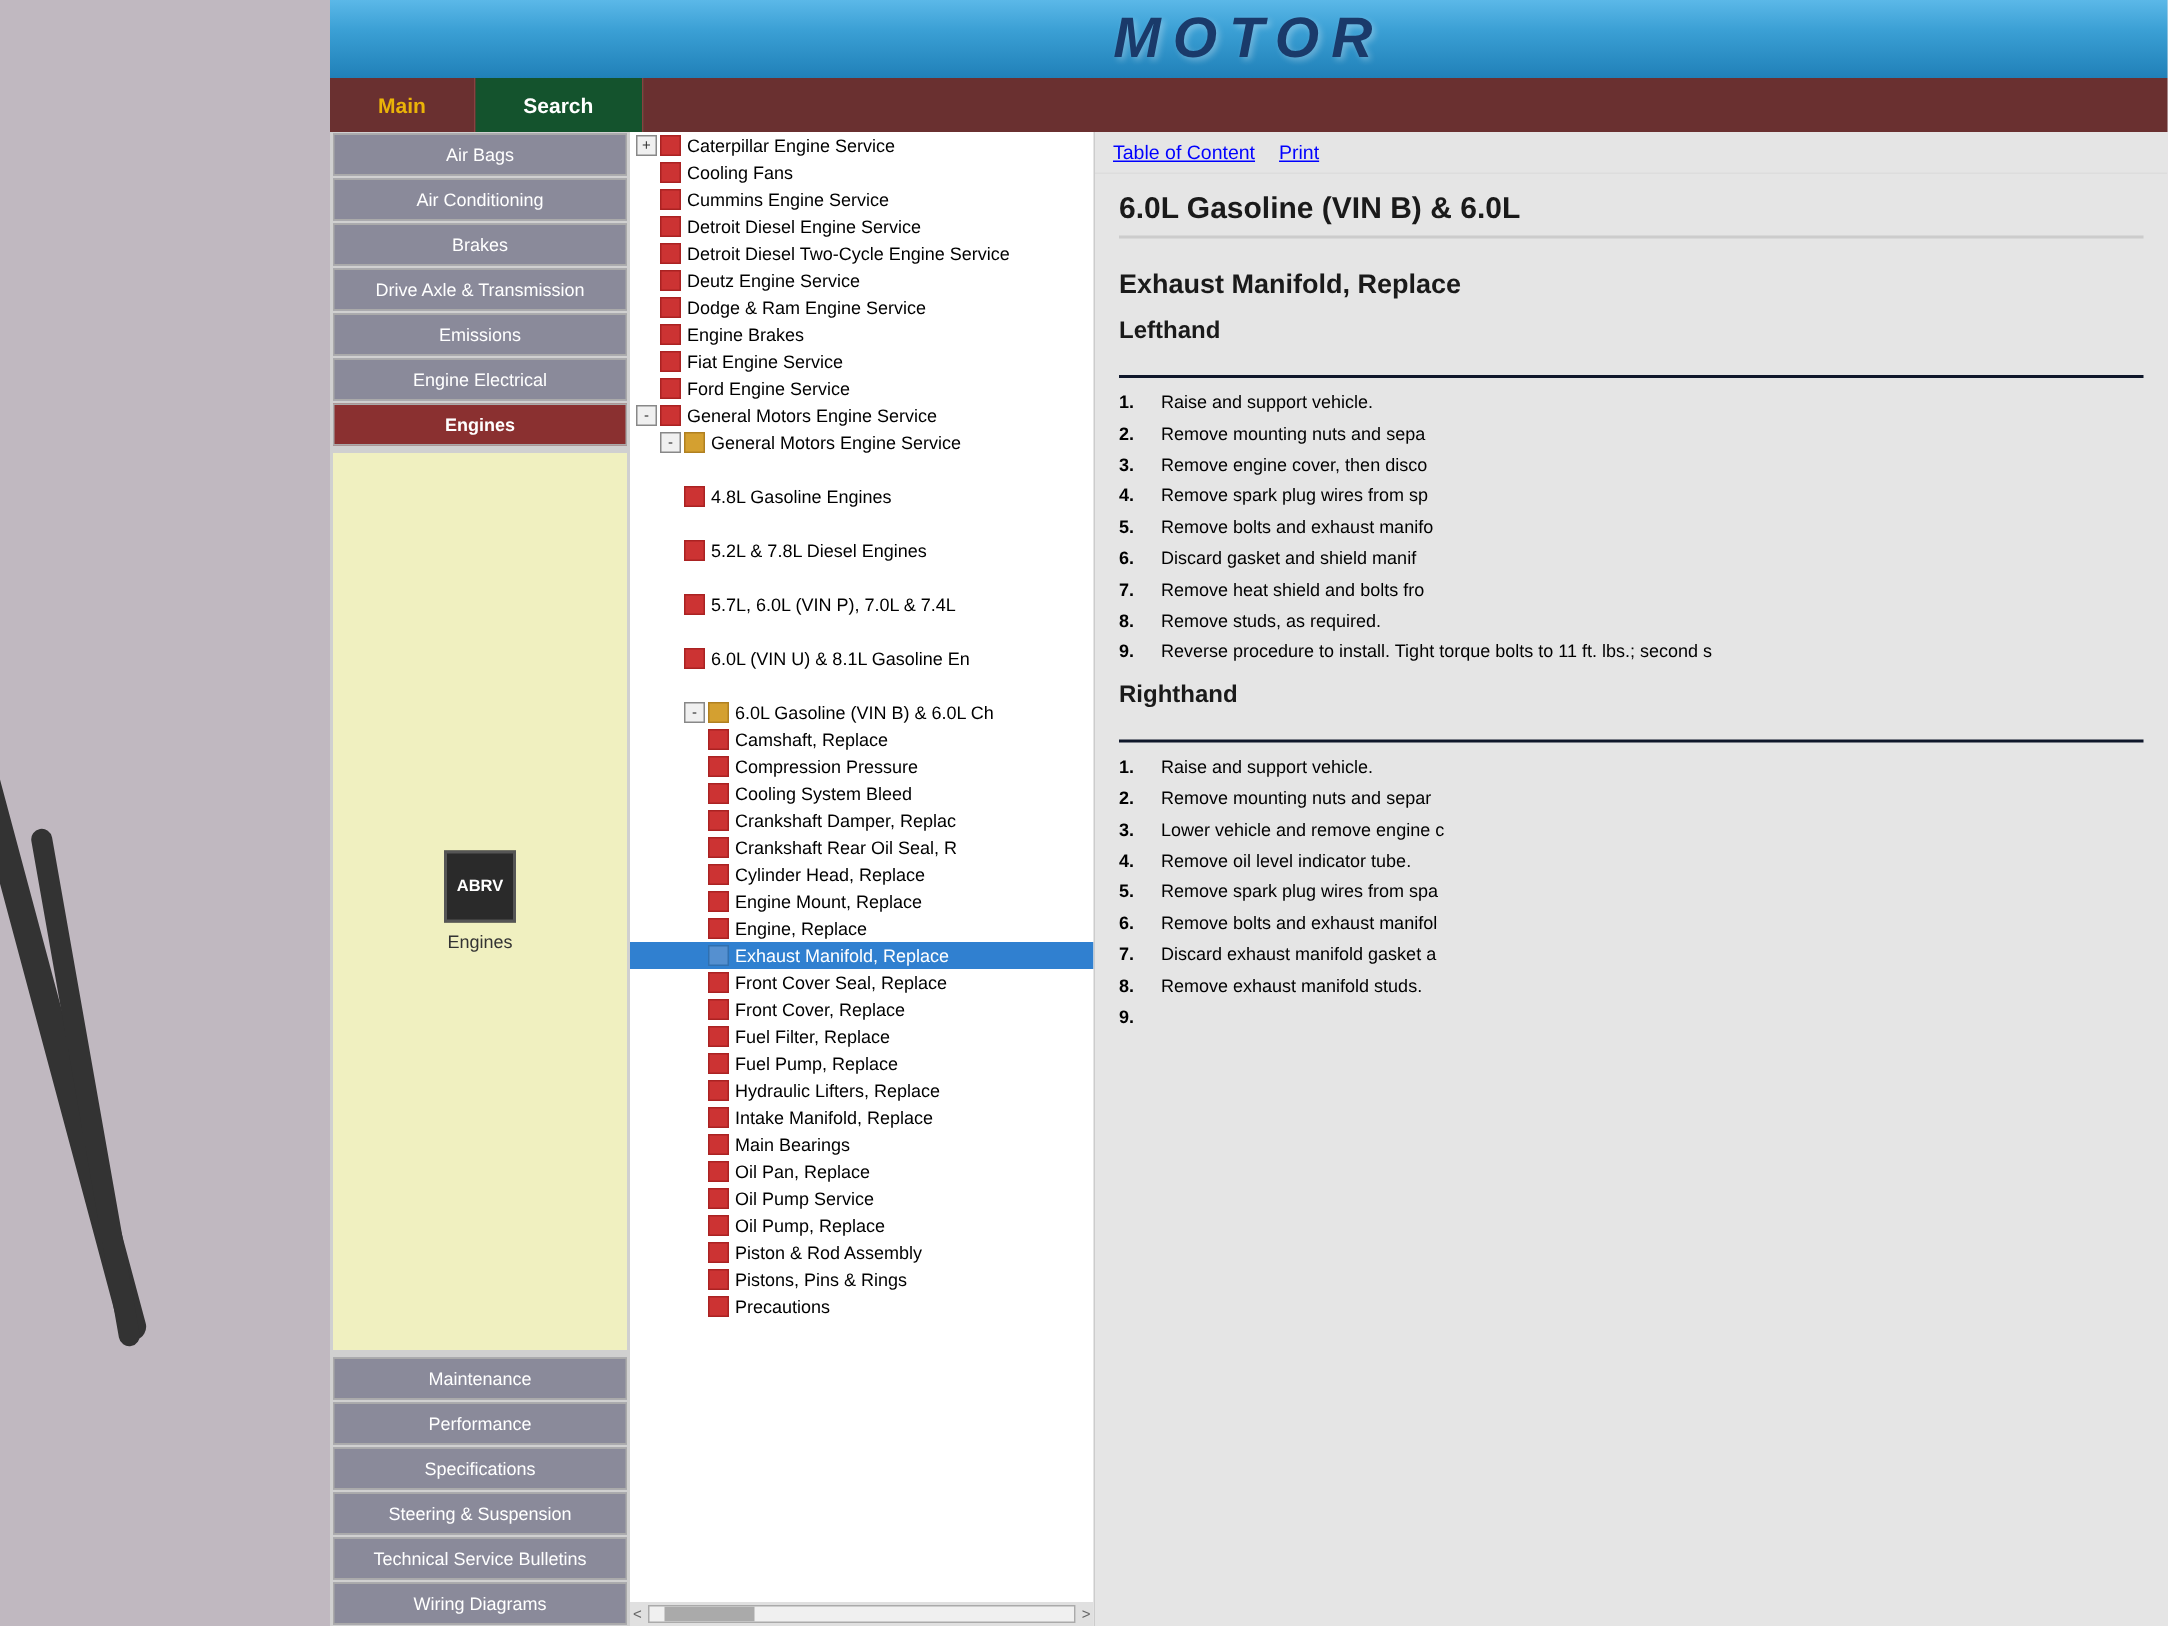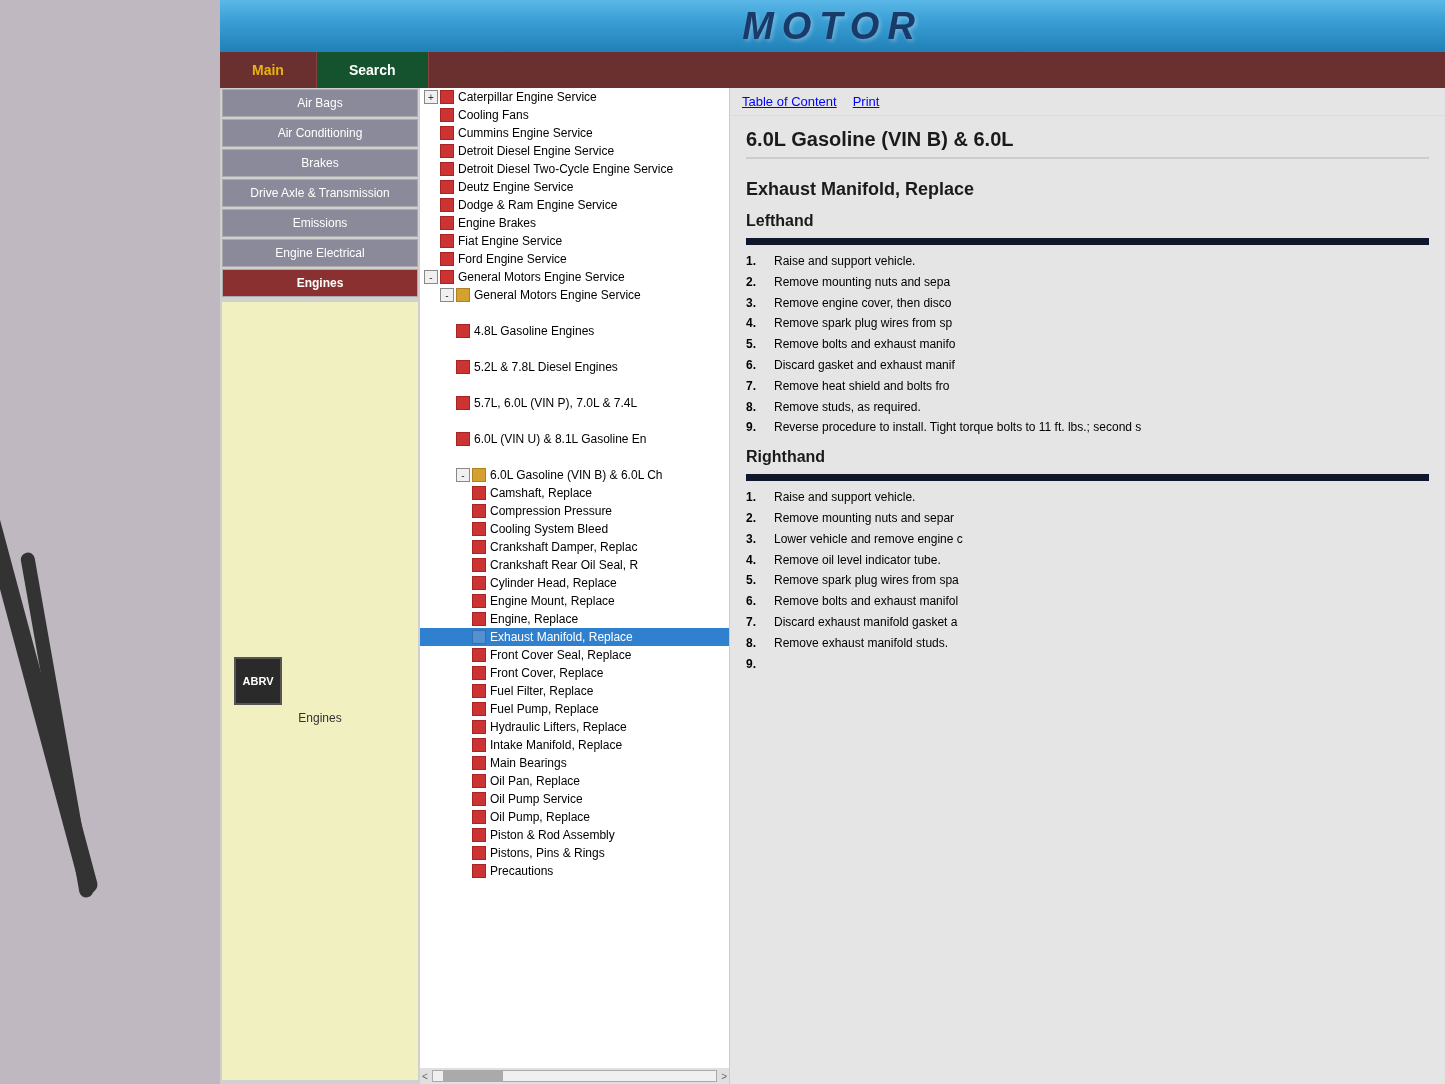--- a/index.html
+++ b/index.html
@@ -107,20 +107,21 @@
       color: #fff;
       font-weight: bold;
     }
 
     .sidebar-icon-area {
       background: #f0f0c0;
       margin: 4px 2px;
       padding: 12px;
       display: flex;
       flex-direction: column;
+      align-items: center;
       justify-content: center;
       min-height: 80px;
       flex: 1;
     }
 
     .sidebar-icon-box {
       width: 48px;
       height: 48px;
       background: #2a2a2a;
       display: flex;
@@ -294,22 +295,22 @@
       font-weight: bold;
       color: #1a1a1a;
       margin-bottom: 12px;
     }
 
     .section-heading {
       font-size: 16px;
       font-weight: bold;
       color: #1a1a1a;
       margin: 12px 0 8px 0;
-      border-bottom: 7px solid #0f172a;
-      padding-bottom: 8px;
+      border-bottom: 2px solid #0f172a;
+      padding-bottom: 20px;
     }
 
     .numbered-list {
       list-style: none;
       margin-left: 0;
     }
 
     .numbered-list li {
       display: flex;
       gap: 8px;
@@ -373,20 +374,28 @@
       <div class="sidebar-item">Engine Electrical</div>
       <div class="sidebar-item active">Engines</div>
 
       <div class="sidebar-icon-area">
         <div class="sidebar-icon-box">
           <span class="sidebar-icon-text">ABRV</span>
         </div>
         <div class="sidebar-icon-label">Engines</div>
       </div>
 
+      <div class="sidebar-bottom">
+        <div class="sidebar-item">Maintenance</div>
+        <div class="sidebar-item">Performance</div>
+        <div class="sidebar-item">Specifications</div>
+        <div class="sidebar-item">Steering &amp; Suspension</div>
+        <div class="sidebar-item">Technical Service Bulletins</div>
+        <div class="sidebar-item">Wiring Diagrams</div>
+      </div>
     </div>
 
     <div class="tree-panel">
       <div class="tree-scroll">
 
         <div class="tree-item tree-indent-1">
           <span class="tree-expand">+</span>
           <span class="tree-icon"></span>
           <span>Caterpillar Engine Service</span>
         </div>
@@ -622,21 +631,21 @@
           <li>
             <span class="list-num">4.</span>
             <span>Remove spark plug wires from sp</span>
           </li>
           <li>
             <span class="list-num">5.</span>
             <span>Remove bolts and exhaust manifo</span>
           </li>
           <li>
             <span class="list-num">6.</span>
-            <span>Discard gasket and exhaust manif</span>
+            <span>Discard gasket and shield manif</span>
           </li>
           <li>
             <span class="list-num">7.</span>
             <span>Remove heat shield and bolts fro</span>
           </li>
           <li>
             <span class="list-num">8.</span>
             <span>Remove studs, as required.</span>
           </li>
           <li>

